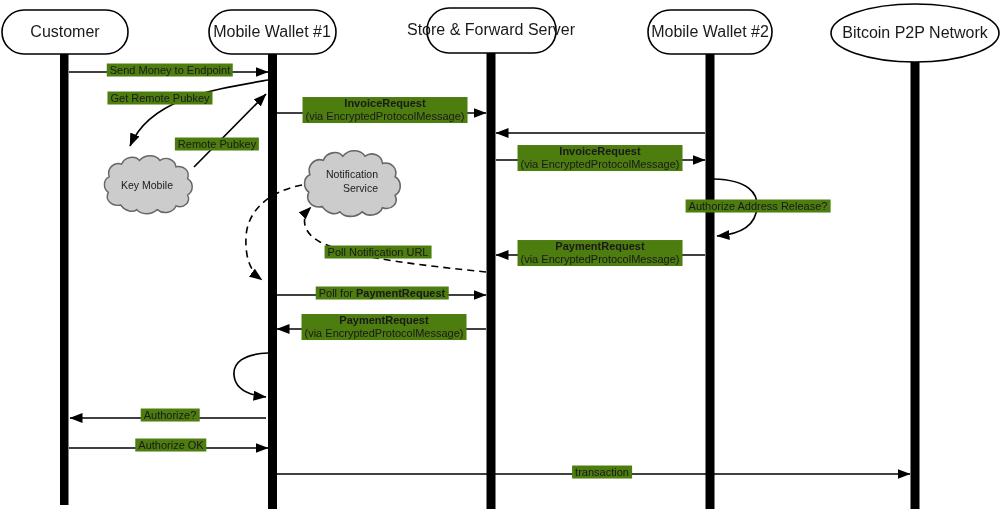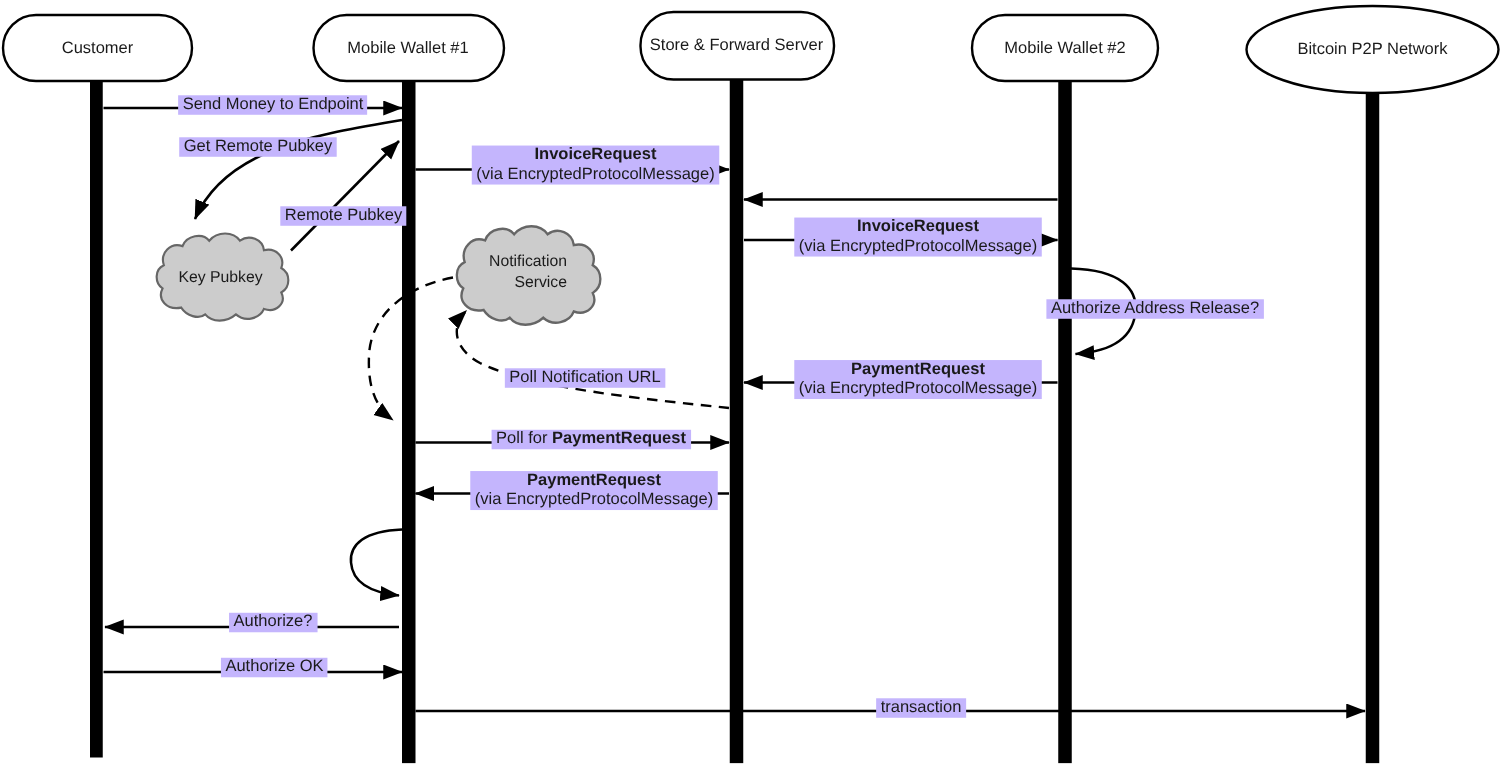--- a/index.html
+++ b/index.html
@@ -1,26 +1,26 @@
 <!DOCTYPE html>
 <html><head>
 <meta charset="utf-8">
 <style>
   html,body{margin:0;padding:0;background:#ffffff;}
   .stage{position:relative;width:1000px;height:509px;background:#ffffff;
          font-family:"Liberation Sans",sans-serif;color:#1a1a1a;overflow:hidden;}
   .stage svg{position:absolute;left:0;top:0;}
-  .lbl{position:absolute;transform:translate(-50%,-50%);background:#c4b5fd;
-       white-space:nowrap;font-size:11px;line-height:1.18;padding:0 3px;text-align:center;margin-left:12px;}
+  .lbl{position:absolute;transform:translate(-50%,-50%);background:#4d7c0f;
+       white-space:nowrap;font-size:11px;line-height:1.18;padding:0 3px;text-align:center;}
   .lbl .via{font-size:11px;}
   .b{font-weight:bold;text-align:center;}
   .cloud-lbl{position:absolute;transform:translate(-50%,-50%);background:transparent;
        white-space:nowrap;font-size:10.5px;text-align:right;line-height:1.3;}
   .actor-lbl{position:absolute;transform:translate(-50%,-50%);background:transparent;
-       white-space:nowrap;font-size:11px;}
+       white-space:nowrap;font-size:16px;}
 </style>
 </head>
 <body>
 
 <div class="stage">
 
   <svg width="1000" height="509" viewBox="0 0 1000 509">
     <defs>
       <marker id="ah" markerUnits="userSpaceOnUse" markerWidth="14" markerHeight="11" refX="12.5" refY="5" orient="auto">
         <path d="M0,0 L13,5 L0,10 Z" fill="#000"></path>
@@ -60,21 +60,21 @@
     <rect x="648" y="10" width="124" height="44" rx="22" fill="#fff" stroke="#000" stroke-width="1.6"></rect>
     <ellipse cx="915" cy="33" rx="84" ry="29" fill="#fff" stroke="#000" stroke-width="1.6"></ellipse>
   </svg>
 
   <div class="actor-lbl" style="left:65px;top:32px">Customer</div>
   <div class="actor-lbl" style="left:272px;top:32px">Mobile Wallet #1</div>
   <div class="actor-lbl" style="left:491px;top:30px">Store &amp; Forward Server</div>
   <div class="actor-lbl" style="left:710px;top:32px">Mobile Wallet #2</div>
   <div class="actor-lbl" style="left:915px;top:33px">Bitcoin P2P Network</div>
 
-  <div class="cloud-lbl" style="left:147px;top:186px">Key Pubkey</div>
+  <div class="cloud-lbl" style="left:147px;top:186px">Key Mobile</div>
   <div class="cloud-lbl" style="left:352px;top:182px">
     <div>Notification</div>
     <div>Service</div>
   </div>
 
   <div class="lbl" style="left:170px;top:70px">Send Money to Endpoint</div>
   <div class="lbl" style="left:160px;top:98px">Get Remote Pubkey</div>
   <div class="lbl" style="left:217px;top:144px">Remote Pubkey</div>
 
   <div class="lbl" style="left:385px;top:110px">

